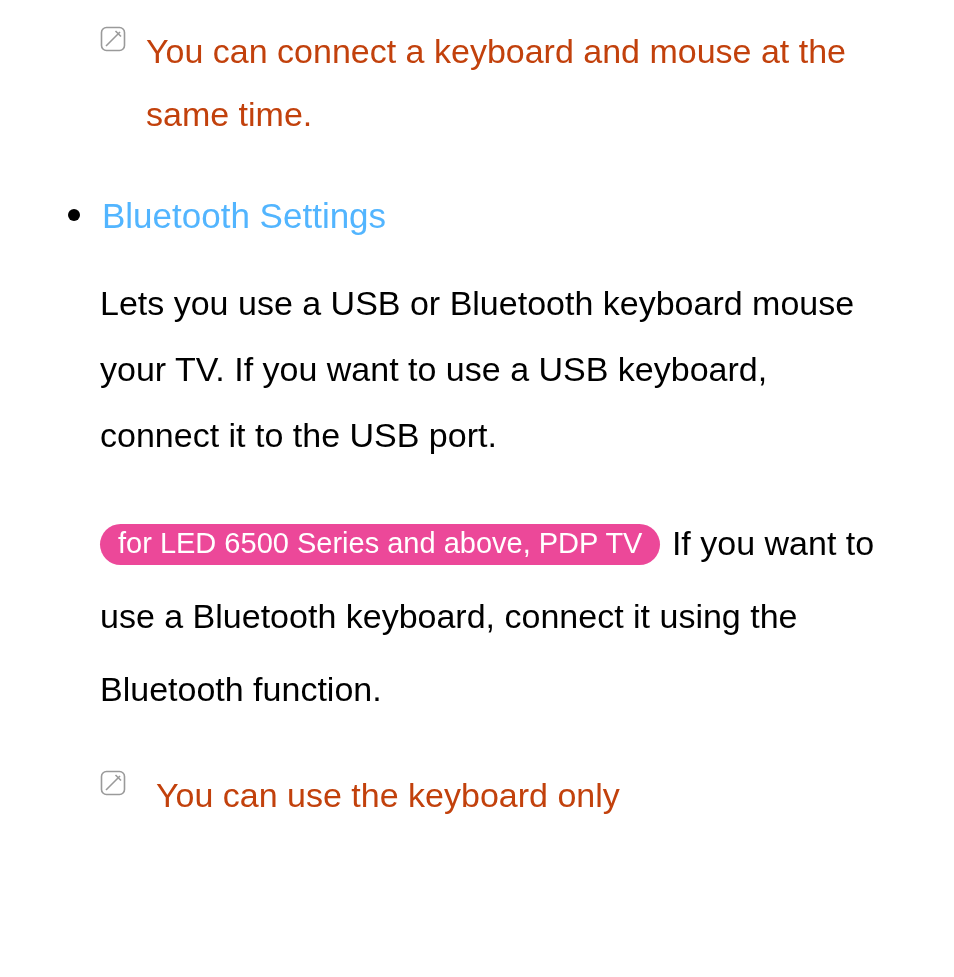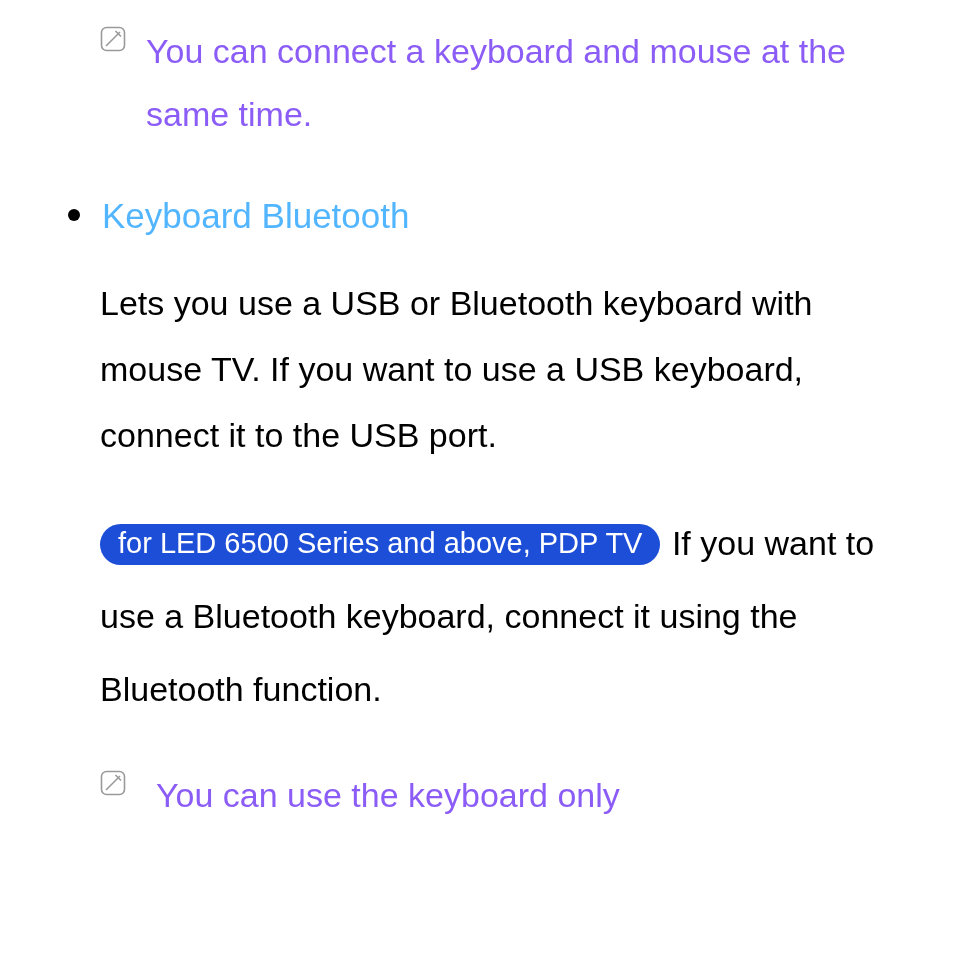--- a/index.html
+++ b/index.html
@@ -19,21 +19,21 @@
     margin-bottom: 45px;
   }
   .note-icon {
     flex-shrink: 0;
     width: 26px;
     height: 26px;
     margin-right: 20px;
     margin-top: 6px;
   }
   .note-text {
-    color: #8b5cf6;
+    color: #c2410c;
     font-size: 34px;
     line-height: 1.85;
     flex: 1;
   }
   .section {
     display: flex;
     align-items: flex-start;
     margin-bottom: 30px;
   }
   .bullet {
@@ -63,21 +63,21 @@
   .para2 {
     margin-left: 0px;
     margin-right: 20px;
     font-size: 34px;
     line-height: 2.15;
     color: #000000;
     margin-bottom: 38px;
   }
   .pill {
     display: inline-block;
-    background: #1d4ed8;
+    background: #ec4899;
     color: #ffffff;
     border-radius: 22px;
     padding: 1px 18px 3px 18px;
     font-size: 29px;
     line-height: 1.3;
     vertical-align: 2px;
     margin-right: 2px;
   }
   .note-block-2 {
     display: flex;
@@ -97,24 +97,24 @@
         <rect x="1.5" y="1.5" width="23" height="23" rx="5" ry="5" fill="none" stroke="#9a9a9a" stroke-width="1.6"></rect>
         <line x1="6" y1="20" x2="20" y2="6" stroke="#9a9a9a" stroke-width="1.6"></line>
         <line x1="15.5" y1="5" x2="21" y2="10.5" stroke="#9a9a9a" stroke-width="1.6"></line>
       </svg>
     </span>
     <div class="note-text">You can connect a keyboard and mouse at the same time.</div>
   </div>
 
   <div class="section">
     <span class="bullet"></span>
-    <div class="section-title">Keyboard Bluetooth</div>
+    <div class="section-title">Bluetooth Settings</div>
   </div>
 
-  <div class="para">Lets you use a USB or Bluetooth keyboard with mouse TV. If you want to use a USB keyboard, connect it to the USB port.</div>
+  <div class="para">Lets you use a USB or Bluetooth keyboard mouse your TV. If you want to use a USB keyboard, connect it to the USB port.</div>
 
   <div class="para2">
     <span class="pill">for LED 6500 Series and above, PDP TV</span><span> If you want to use a Bluetooth keyboard, connect it using the Bluetooth function.</span>
   </div>
 
   <div class="note-block-2">
     <span class="note-icon">
       <svg width="26" height="26" viewBox="0 0 26 26">
         <rect x="1.5" y="1.5" width="23" height="23" rx="5" ry="5" fill="none" stroke="#9a9a9a" stroke-width="1.6"></rect>
         <line x1="6" y1="20" x2="20" y2="6" stroke="#9a9a9a" stroke-width="1.6"></line>

